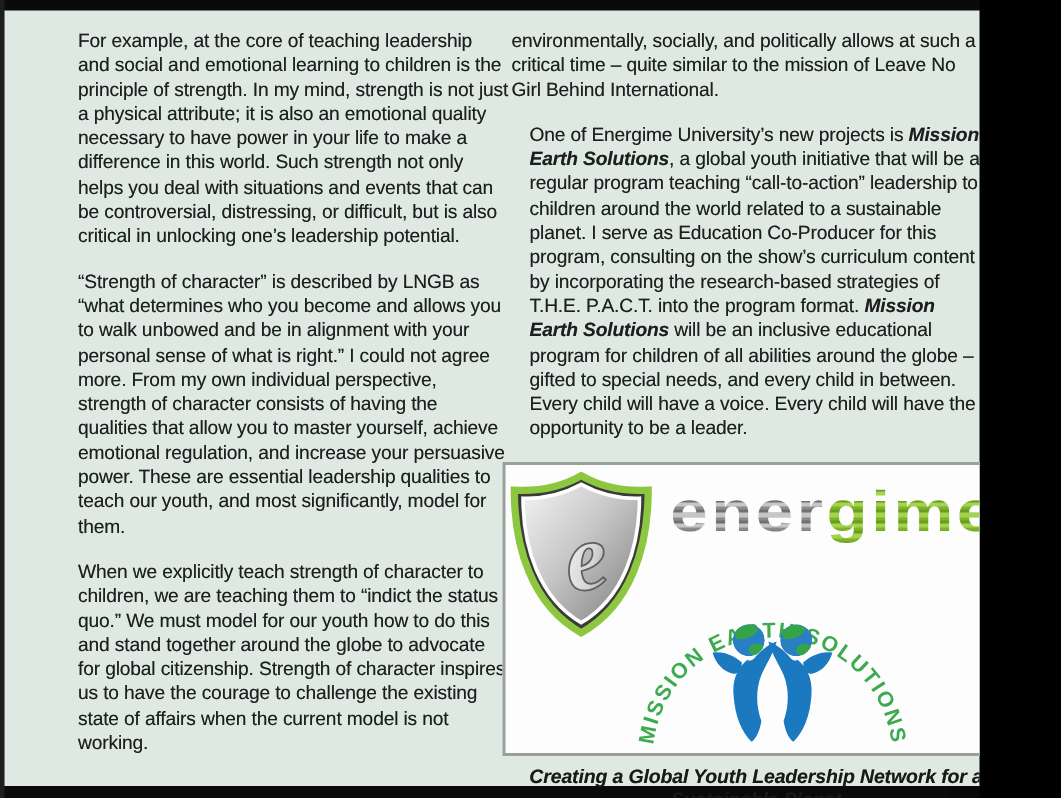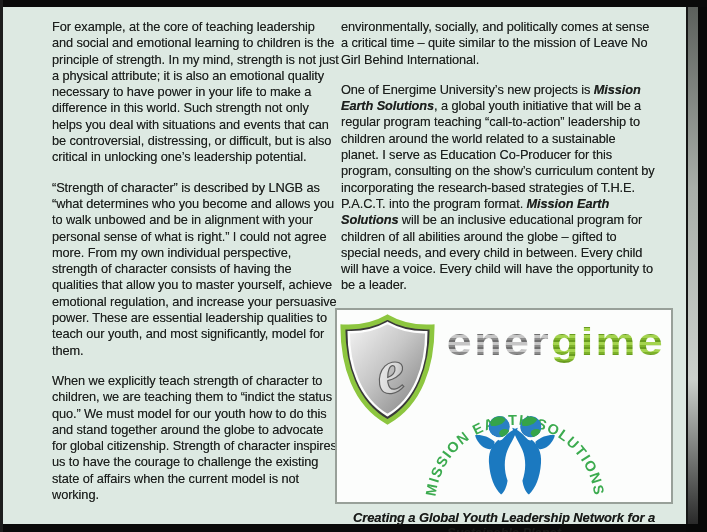--- a/index.html
+++ b/index.html
@@ -1,32 +1,32 @@
 <!DOCTYPE html>
 <html><head>
 <meta charset="utf-8">
 <style>
   html,body{margin:0;padding:0;background:#000;}
-  .viewport{position:relative;width:707px;height:532px;overflow:hidden;background:#0a0a0a;
+  .viewport{position:relative;width:653px;height:532px;overflow:hidden;background:#0a0a0a;
             font-family:"Liberation Sans",sans-serif;}
   
   .right-zone{position:absolute;right:0;top:0;width:21px;height:532px;background:#080808;}
   .right-gray{position:absolute;left:688px;top:7px;width:10px;height:517px;
               background:linear-gradient(180deg,#5c605c 0%,#a9afa9 35%,#ccd1cc 72%,#2a2a2a 100%);}
   .top-bar{position:absolute;top:0;left:0;width:707px;height:7px;background:#0a0a0a;}
   .left-strip{position:absolute;left:0;top:0;width:3px;height:532px;background:#1d1d1d;}
   
   .page{position:absolute;left:3px;top:7px;width:683px;height:517px;background:#dde9e2;
         border-right:2px solid #161616;}
   .col{position:absolute;top:12px;font-size:12.8px;line-height:16.3px;color:#1c1f1d;
        letter-spacing:-0.1px;text-shadow:0 0 0.4px rgba(20,24,20,.55);}
   .col p{margin:0 0 14px 0;}
   .col-left{left:49px;width:287px;}
   .col-right{left:338px;width:314px;}
-  .col-right .p2{margin-bottom:0;}
+  .col-right .p2{margin-bottom:0;margin-left:12px;}
   .bi{font-weight:700;font-style:italic;}
   
   .logo-box{position:relative;margin:14px 0 0 -6px;width:338px;height:196px;background:#fcfdfc;
             border:2px solid #98a099;box-sizing:border-box;text-shadow:none;}
   .shield{position:absolute;left:2px;top:3px;}
   .wordmark{position:absolute;left:104px;top:12px;width:230px;text-align:center;
             font-weight:700;font-size:38px;line-height:40px;letter-spacing:2px;
             transform:scaleX(1.18);transform-origin:50% 50%;white-space:nowrap;}
   .wm-gray{color:#9a9a9a;
            background-image:repeating-linear-gradient(180deg,#c6c6c6 0 3px,#8b8b8b 3px 5px,#707070 5px 7px);
@@ -53,21 +53,21 @@
 
   <div class="page">
 
     <div class="col col-left">
       <p>For example, at the core of teaching leadership and social and emotional learning to children is the principle of strength. In my mind, strength is not just a physical attribute; it is also an emotional quality necessary to have power in your life to make a difference in this world. Such strength not only helps you deal with situations and events that can be controversial, distressing, or difficult, but is also critical in unlocking one’s leadership potential.</p>
       <p>“Strength of character” is described by LNGB as “what determines who you become and allows you to walk unbowed and be in alignment with your personal sense of what is right.” I could not agree more. From my own individual perspective, strength of character consists of having the qualities that allow you to master yourself, achieve emotional regulation, and increase your persuasive power. These are essential leadership qualities to teach our youth, and most significantly, model for them.</p>
       <p>When we explicitly teach strength of character to children, we are teaching them to “indict the status quo.” We must model for our youth how to do this and stand together around the globe to advocate for global citizenship. Strength of character inspires us to have the courage to challenge the existing state of affairs when the current model is not working.</p>
     </div>
 
     <div class="col col-right">
-      <p>environmentally, socially, and politically comes at sense a critical time – quite similar to the mission of Leave No Girl Behind International.</p>
+      <p>environmentally, socially, and politically allows at such a critical time – quite similar to the mission of Leave No Girl Behind International.</p>
       <p class="p2"><span>One of Energime University’s new projects is </span><span class="bi">Mission Earth Solutions</span><span>, a global youth initiative that will be a regular program teaching “call-to-action” leadership to children around the world related to a sustainable planet. I serve as Education Co-Producer for this program, consulting on the show’s curriculum content by incorporating the research-based strategies of T.H.E. P.A.C.T. into the program format. </span><span class="bi">Mission Earth Solutions</span><span> will be an inclusive educational program for children of all abilities around the globe – gifted to special needs, and every child in between. Every child will have a voice. Every child will have the opportunity to be a leader.</span></p>
 
       <div class="logo-box">
 
         <svg class="shield" width="97" height="113" viewBox="0 0 100 114">
           <defs>
             <linearGradient id="silverGrad" x1="0" y1="0" x2="1" y2="1">
               <stop offset="0" stop-color="#f4f4f4"></stop>
               <stop offset="0.45" stop-color="#c7c7c7"></stop>
               <stop offset="1" stop-color="#7d7d7d"></stop>

